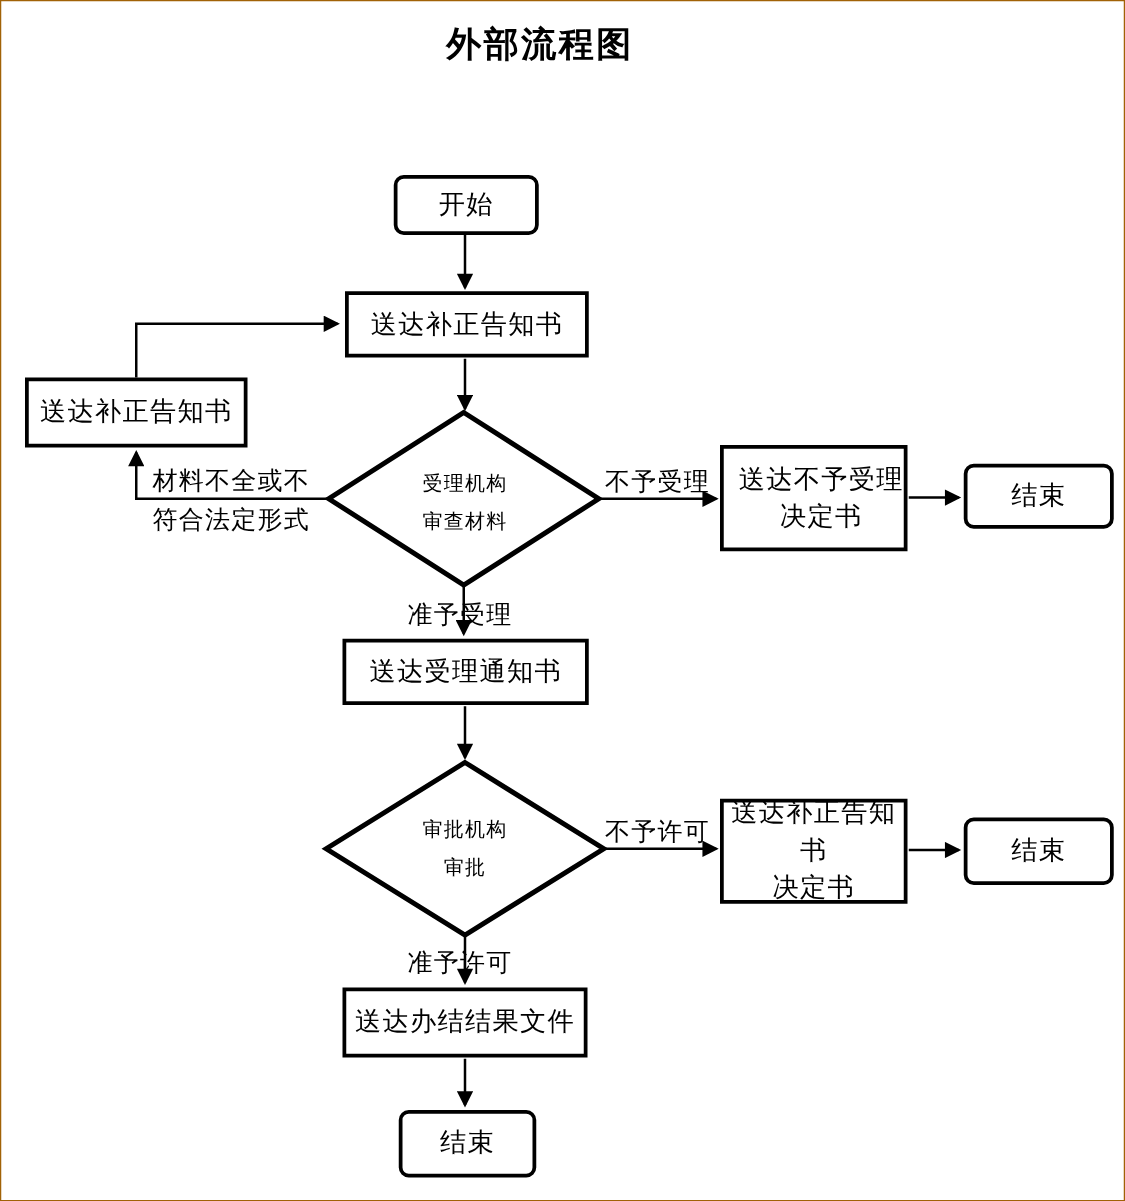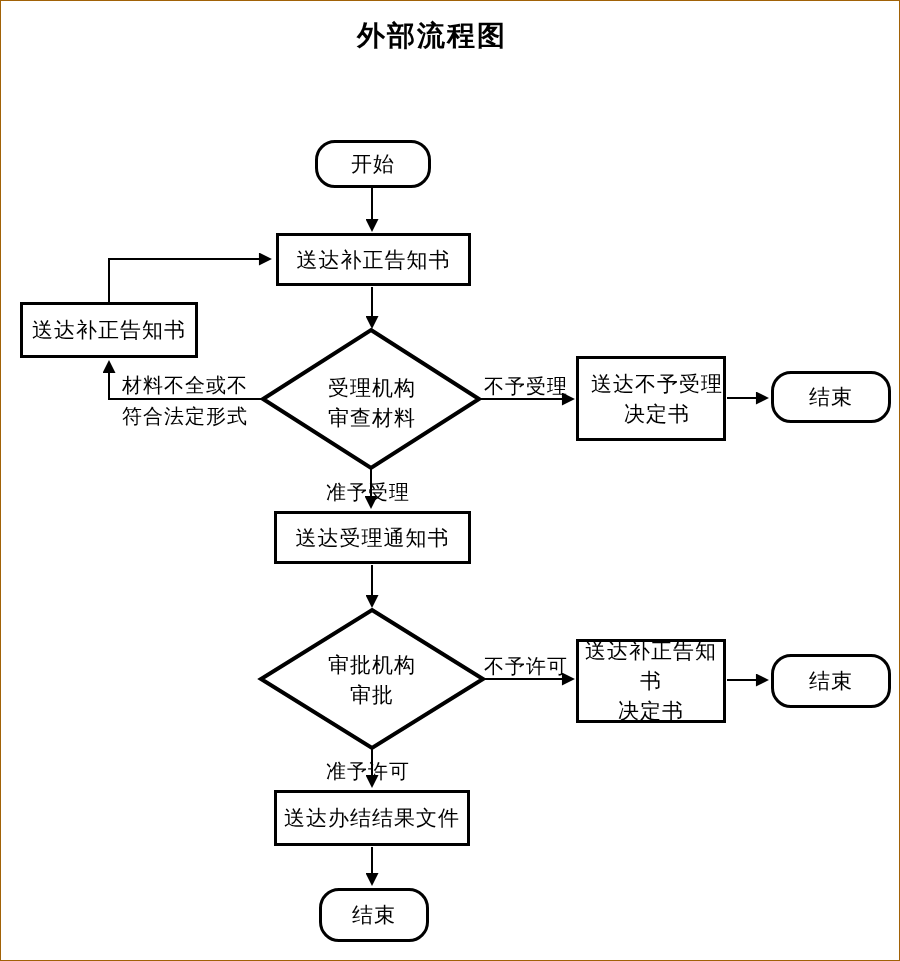--- a/index.html
+++ b/index.html
@@ -47,26 +47,26 @@
     justify-content: center;
     background: #ffffff;
     border: 3px solid #000000;
     box-sizing: border-box;
     font-size: 21px;
     letter-spacing: 1px;
     text-align: center;
     white-space: pre-line;
     line-height: 30px;
   }
-  .rounded { border-radius: 20px; }
+  .rounded { border-radius: 8px; }
   .diamond-label {
     position: absolute;
     z-index: 2;
     text-align: center;
-    font-size: 21px;
+    font-size: 16px;
     letter-spacing: 1px;
     line-height: 30px;
     white-space: pre-line;
   }
   .edge-label {
     position: absolute;
     z-index: 2;
     font-size: 20px;
     letter-spacing: 1px;
     line-height: 31px;

